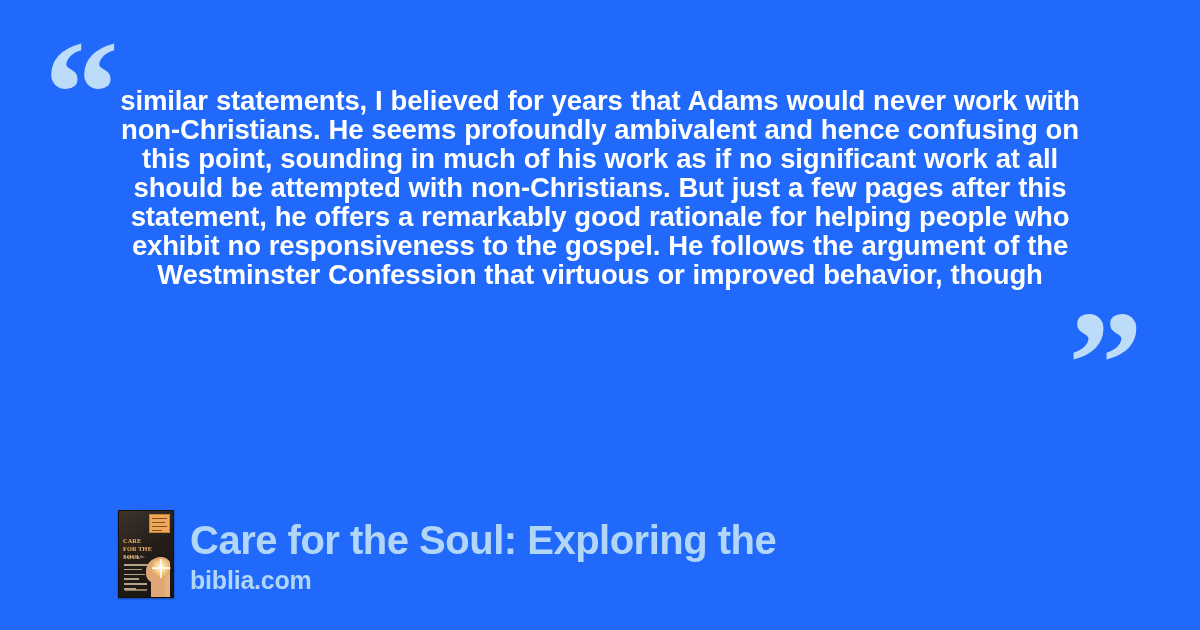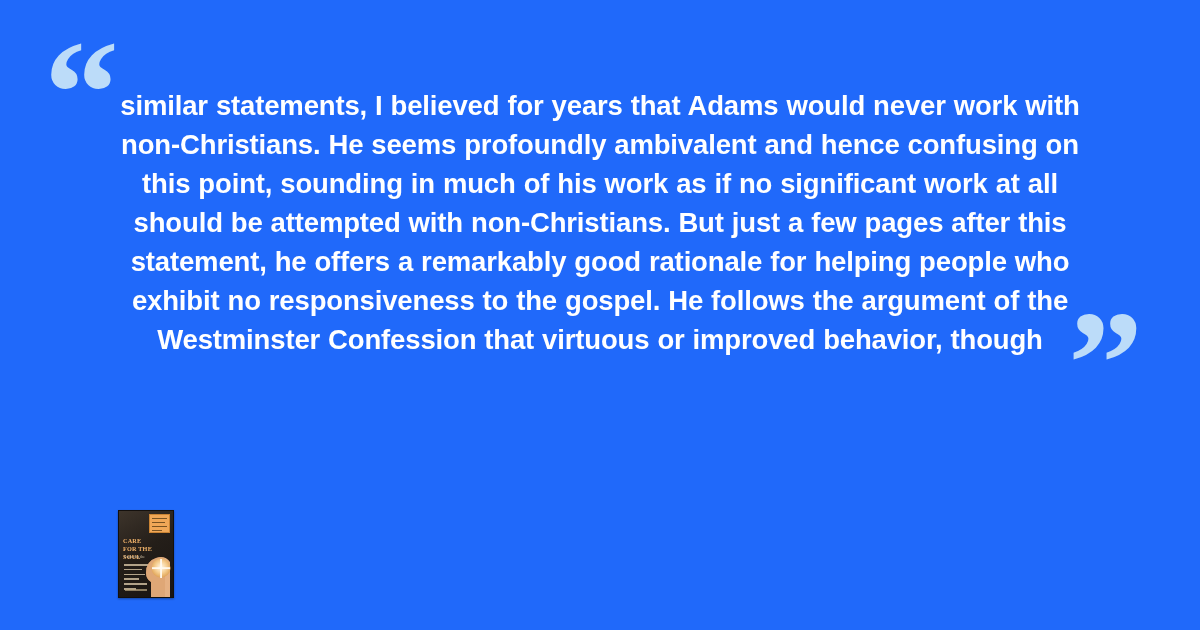--- a/index.html
+++ b/index.html
@@ -51,21 +51,21 @@
   .quote-text {
     position: absolute;
     left: 110px;
     top: 86px;
     width: 980px;
     text-align: center;
     color: #ffffff;
     font-family: "Liberation Sans", sans-serif;
     font-weight: 700;
     font-size: 27.5px;
-    line-height: 39px;
+    line-height: 29px;
     letter-spacing: -0.15px;
     word-spacing: 0.5px;
   }
 
   
   .source {
     position: absolute;
     left: 118px;
     bottom: 32px;
     display: flex;
@@ -242,15 +242,19 @@
         <path d="M10 48 L10 33 Q5 30 5 24 Q5 12 15 9 Q24 6 29 13 L29 48 Z" fill="#e6b183"></path>
         <path d="M10 48 L10 33 Q5 30 5 24 Q5 12 15 9 Q20 7.5 24 9.5 L24 48 Z" fill="#d99f6c" opacity="0.55"></path>
         <circle cx="20" cy="19" r="9.5" fill="url(#halo)"></circle>
         <rect x="19.1" y="10" width="1.9" height="19" fill="#fffaf0" opacity="0.95"></rect>
         <rect x="11" y="18.2" width="18" height="1.9" fill="#fffaf0" opacity="0.95"></rect>
       </svg>
 
       <div class="bc-editor"></div>
     </div>
 
+    <div class="source-text">
+      <div class="source-title">Care for the Soul: Exploring the</div>
+      <div class="source-site">biblia.com</div>
+    </div>
 
   </div>
 </div>
 
 </body></html>

